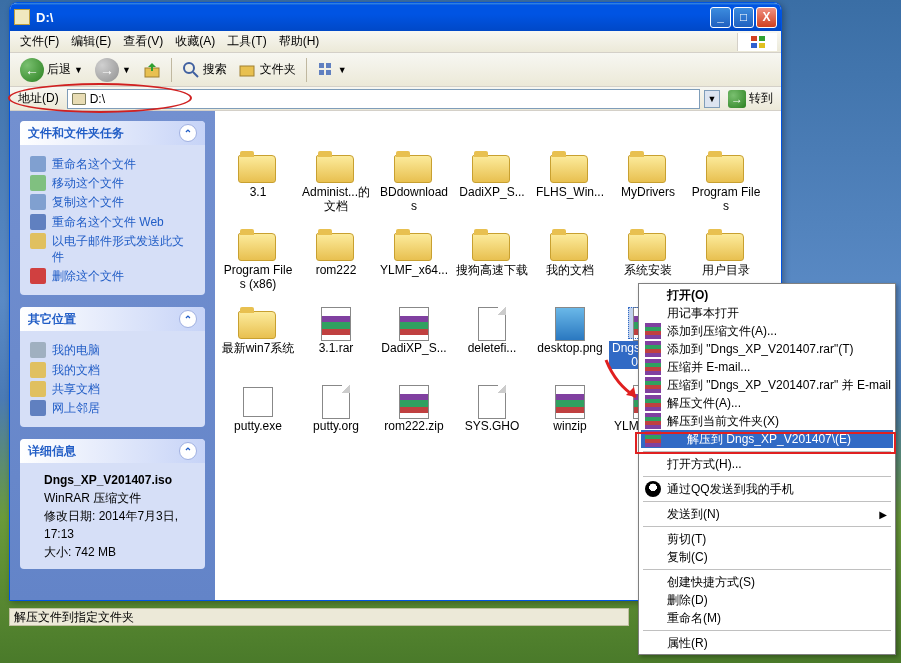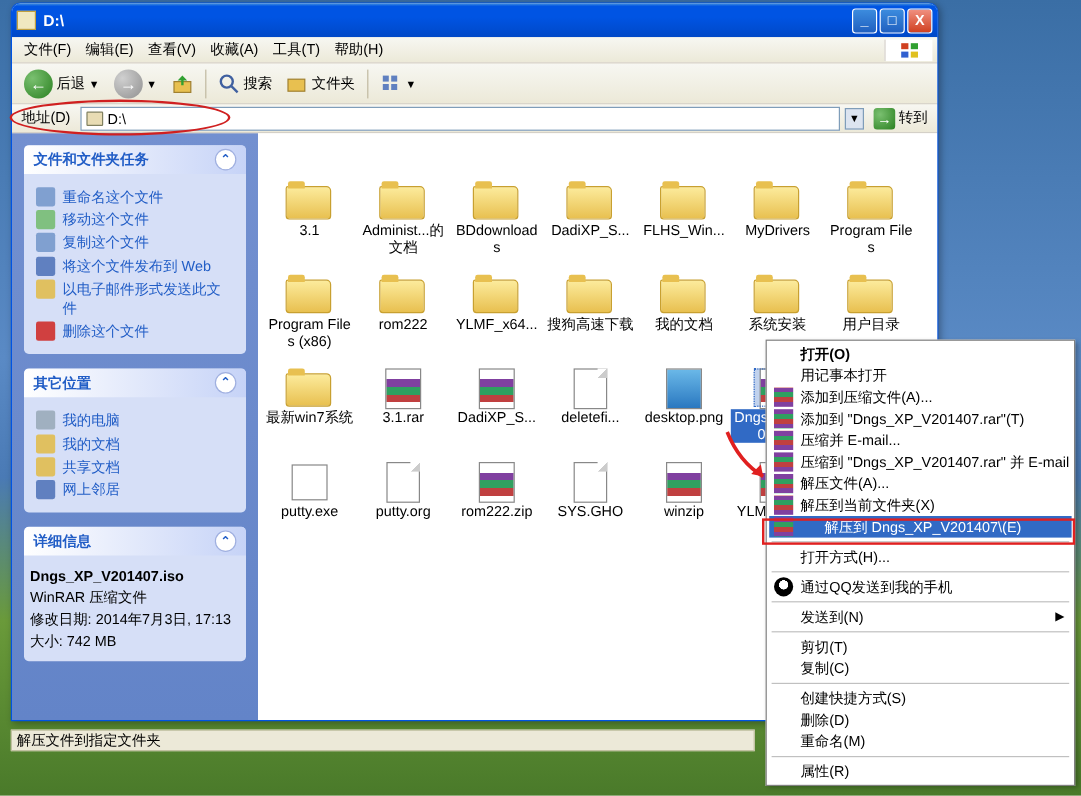--- a/index.html
+++ b/index.html
@@ -31,21 +31,21 @@
   .go-ico { width: 18px; height: 18px; background: radial-gradient(circle at 30% 30%, #7ac070, #2a8020); border-radius: 3px; color: #fff; display: flex; align-items: center; justify-content: center; font-size: 12px; }
   .red-circle { position: absolute; left: -2px; top: -4px; width: 184px; height: 30px; border: 2px solid #d02020; border-radius: 50%; pointer-events: none; }
   .client { display: flex; height: 489px; }
   .sidepane { width: 205px; background: #6f91d1; background: linear-gradient(to bottom, #7390d0, #6384c8); padding: 10px 10px; overflow: hidden; }
   .panel { background: #d6dff7; border-radius: 4px; margin-bottom: 12px; overflow: hidden; }
   .panel-h { background: linear-gradient(to right, #fff, #c6d3f7); height: 24px; display: flex; align-items: center; padding: 0 8px; font-weight: bold; color: #215dc6; border-radius: 4px 4px 0 0; }
   .panel-h .chev { margin-left: auto; width: 18px; height: 18px; border-radius: 50%; background: #fff; border: 1px solid #a0b0e0; display: flex; align-items: center; justify-content: center; font-size: 10px; color: #215dc6; }
   .panel-b { padding: 8px 10px; }
   .task { display: flex; align-items: flex-start; gap: 6px; color: #215dc6; margin: 3px 0; line-height: 1.35; }
   .task .tico { width: 16px; height: 16px; flex: 0 0 16px; border-radius: 2px; }
-  .details { padding: 8px 5px; color: #000; line-height: 1.5; }
+  .details { padding: 8px 24px; color: #000; line-height: 1.5; }
   .details .fname { font-weight: bold; }
   .content { flex: 1; background: #fff; overflow: hidden; position: relative; }
   .icons-grid { display: flex; flex-wrap: wrap; padding: 8px 4px; align-content: flex-start; margin-top: 32px; }
   .fitem { width: 78px; height: 74px; display: flex; flex-direction: column; align-items: center; text-align: center; margin: 0 0 4px 0; }
   .ficon { width: 40px; height: 32px; margin-bottom: 2px; position: relative; }
   .folder-ico { width: 38px; height: 28px; background: linear-gradient(to bottom, #fceb9c, #e8c050); border-radius: 2px 4px 3px 3px; border: 1px solid #c8a030; position: relative; top: 4px; }
   .folder-ico::before { content: ""; position: absolute; top: -5px; left: 1px; width: 14px; height: 6px; background: #e8c050; border-radius: 2px 2px 0 0; }
   .rar-ico { width: 30px; height: 34px; background: linear-gradient(to bottom, #fff 0%, #fff 25%, #8040a0 25%, #8040a0 45%, #30a060 45%, #30a060 65%, #c04040 65%, #c04040 85%, #fff 85%); border: 1px solid #888; margin: 0 auto; }
   .file-ico { width: 28px; height: 34px; background: #fff; border: 1px solid #888; margin: 0 auto; position: relative; }
   .file-ico::before { content: ""; position: absolute; right: -1px; top: -1px; width: 8px; height: 8px; background: linear-gradient(135deg, #fff 50%, #ccc 50%); }
@@ -169,21 +169,21 @@
           <div class="task">
               <span class="tico" style="background:#80c080"></span>
               <span>移动这个文件</span>
             </div>
           <div class="task">
               <span class="tico" style="background:#80a0d0"></span>
               <span>复制这个文件</span>
             </div>
           <div class="task">
               <span class="tico" style="background:#6080c0"></span>
-              <span>将这个文件发布到 Web</span>
+              <span>重命名这个文件 Web</span>
             </div>
           <div class="task">
               <span class="tico" style="background:#e0c060"></span>
               <span>以电子邮件形式发送此文件</span>
             </div>
           <div class="task">
               <span class="tico" style="background:#d04040"></span>
               <span>删除这个文件</span>
             </div>
         </div>

